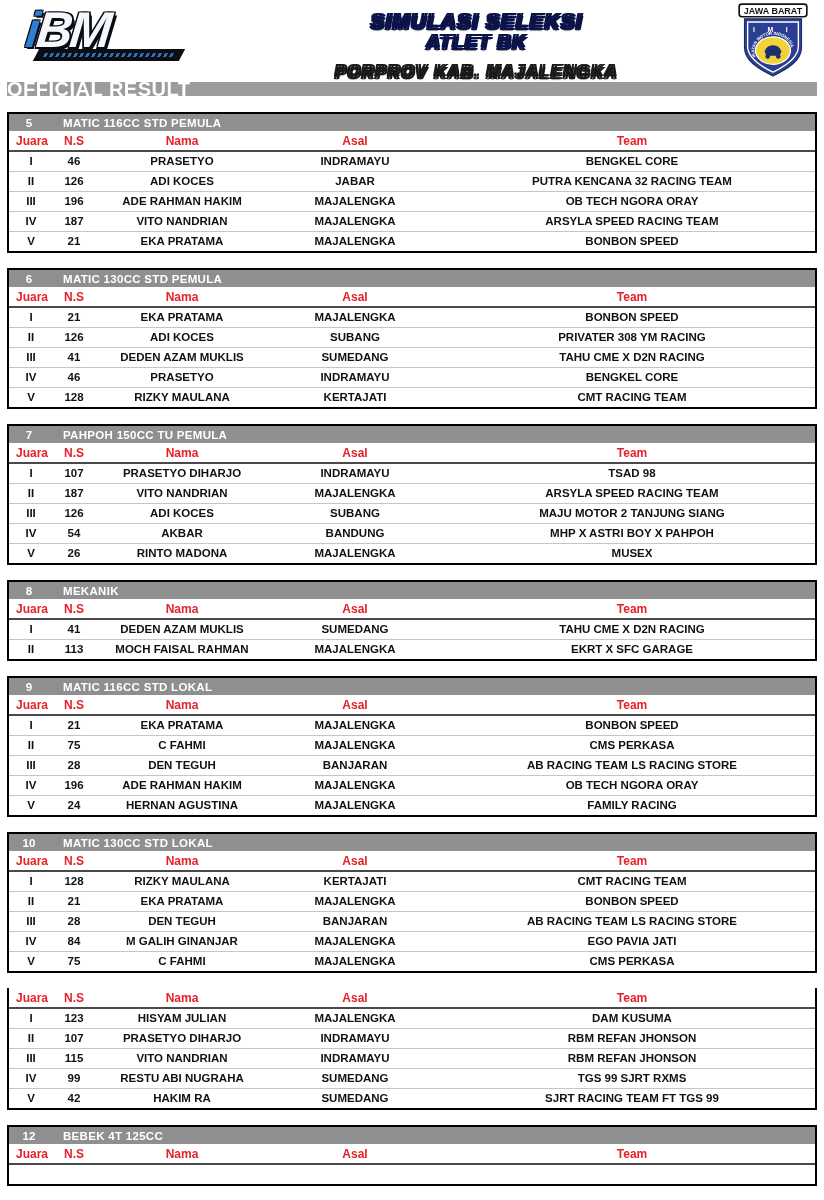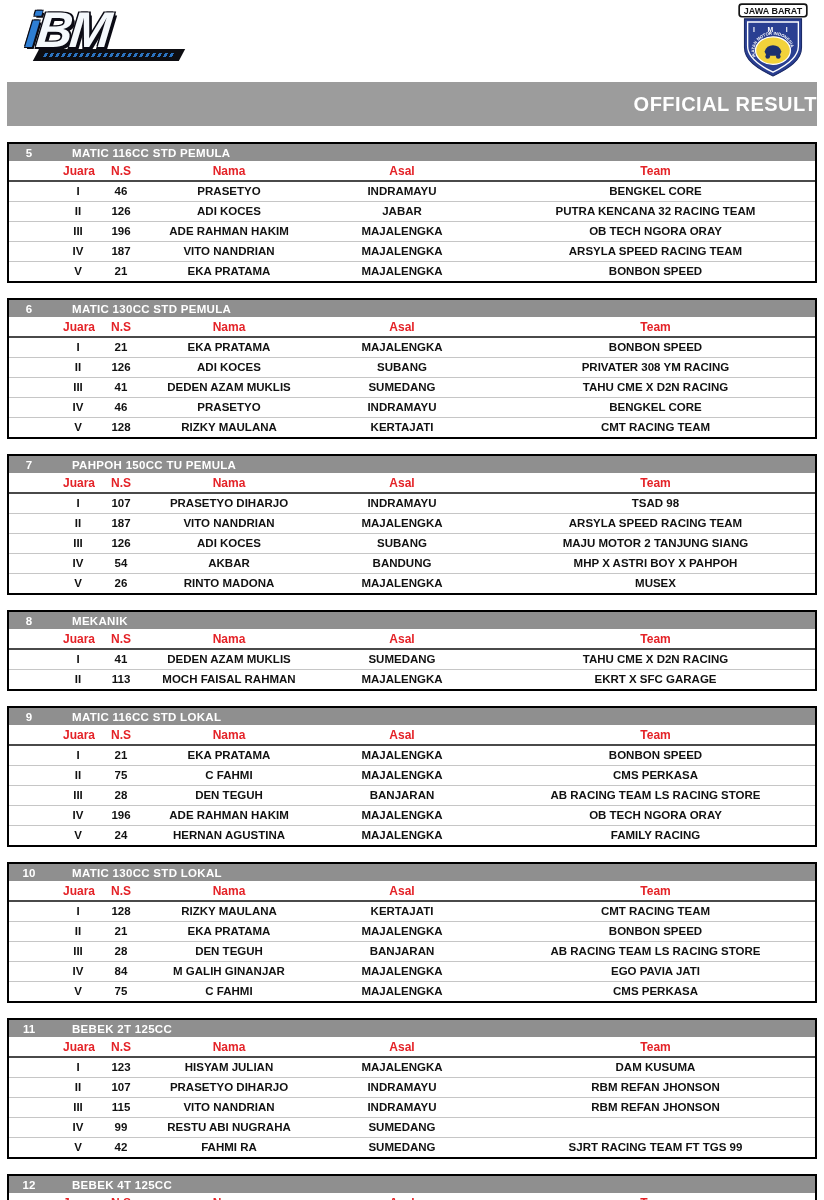--- a/index.html
+++ b/index.html
@@ -35,54 +35,59 @@
   .grad-silver{font-weight:900;font-style:italic;letter-spacing:1.5px;margin-top:10px;
      color:#d9d9d9;-webkit-text-fill-color:transparent;
      background:linear-gradient(180deg,#ffffff 0%,#f0f0f0 40%,#8a8a8a 70%,#4a4a4a 100%);
      -webkit-background-clip:text;background-clip:text;font-size:16.5px;
      text-shadow:-1.5px -1.5px 0 #1a1a1a,1.5px -1.5px 0 #1a1a1a,-1.5px 1.5px 0 #1a1a1a,
                  1.5px 1.5px 0 #1a1a1a,0 2.5px 1px rgba(0,0,0,.4);}
 
   .badge{flex:0 0 auto;width:74px;margin-right:6px;}
 
   
-  .official-bar{margin:2px 7px 0;height:44px;background:#9c9c9c;
-                display:flex;align-items:center;justify-content:flex-end;}
+  .official-bar{margin:2px 7px 0;height:14px;background:#9c9c9c;
+                display:flex;align-items:center;justify-content:flex-start;}
   .official-bar span{color:#ffffff;font-weight:bold;font-size:20px;letter-spacing:.5px;}
 
   
   main{display:block;margin:16px 7px 0;}
   .tbl{border-left:2px solid #000;border-right:2px solid #000;border-bottom:2px solid #000;
        margin-bottom:15px;background:#fff;}
   .bar{background:#8f8f8f;border-top:2px solid #000;height:17px;display:flex;align-items:center;
        color:#fff;font-weight:bold;font-size:11.5px;}
   .bar-no{width:40px;text-align:center;}
-  .bar-title{margin-left:23px;letter-spacing:.3px;}
+  .bar-title{margin-left:14px;letter-spacing:.3px;}
   .row{display:grid;grid-template-columns:44px 42px 166px 188px 1fr;height:19px;
-       align-items:center;border-bottom:1px solid #c6c6c6;padding-left:47px;}
+       align-items:center;border-bottom:1px solid #c6c6c6;}
   .row.head{border-bottom:2px solid #4a4a4a;}
   .tbl .row:last-child{border-bottom:0;}
   .cell{font-size:11.5px;font-weight:bold;color:#111;text-align:center;line-height:1;
         white-space:nowrap;overflow:hidden;}
   .c2{text-align:center;padding-left:8px;}
   .head .cell{color:#e42227;font-size:12px;}
   .head .c0{text-align:left;padding-left:7px;}
 </style>
 </head>
 <body>
 
 <div class="page">
 
   <header class="top">
 
     <div class="ibm">
       <div class="ibm-band"></div>
       <div class="ibm-txt"><span class="ibm-i">i</span><span class="ibm-bm">BM</span></div>
     </div>
 
+    <div class="titles">
+      <div class="grad-blue t1">SIMULASI SELEKSI</div>
+      <div class="grad-blue t2">ATLET BK</div>
+      <div class="grad-silver">PORPROV KAB. MAJALENGKA</div>
+    </div>
 
     <svg class="badge" viewBox="0 0 70 72" xmlns="http://www.w3.org/2000/svg">
       <rect x="3" y="1" width="64" height="12" rx="2.5" fill="#ffffff" stroke="#141414" stroke-width="1.6"></rect>
       <text x="35" y="10.5" text-anchor="middle" font-size="8.5" font-weight="bold" fill="#141414" font-family="Liberation Sans, sans-serif">JAWA BARAT</text>
       <path d="M8 15 H62 V42 C62 54 50 62 35 69 C20 62 8 54 8 42 Z" fill="#2a3f92" stroke="#1b2a66" stroke-width="1"></path>
       <path d="M11 18 H59 V41 C59 51.5 48.5 59 35 65.5 C21.5 59 11 51.5 11 41 Z" fill="none" stroke="#ffffff" stroke-width="1.3"></path>
       <text x="35" y="27" text-anchor="middle" font-size="6.5" font-weight="bold" fill="#ffffff" letter-spacing="5" font-family="Liberation Sans, sans-serif">I M I</text>
       <ellipse cx="35" cy="45" rx="16.5" ry="13" fill="#f2d23b" stroke="#ffffff" stroke-width="1.2"></ellipse>
       <path d="M27 46 q2 -6 8 -6 q6 0 8 6 l-2 4 h-12 Z" fill="#1c2f6e"></path>
       <circle cx="30" cy="50.5" r="2.2" fill="#1c2f6e"></circle>
@@ -360,24 +365,20 @@
         </div>
         <div class="row">
           <div class="cell c0">V</div>
           <div class="cell c1">75</div>
           <div class="cell c2">C FAHMI</div>
           <div class="cell c3">MAJALENGKA</div>
           <div class="cell c4">CMS PERKASA</div>
         </div>
       </div>
       <div class="tbl">
-        <div class="bar">
-          <div class="bar-no">11</div>
-          <div class="bar-title">BEBEK 2T 125CC</div>
-        </div>
         <div class="row head">
           <div class="cell c0">Juara</div>
           <div class="cell c1">N.S</div>
           <div class="cell c2">Nama</div>
           <div class="cell c3">Asal</div>
           <div class="cell c4">Team</div>
         </div>
         <div class="row">
           <div class="cell c0">I</div>
           <div class="cell c1">123</div>
@@ -397,25 +398,26 @@
           <div class="cell c1">115</div>
           <div class="cell c2">VITO NANDRIAN</div>
           <div class="cell c3">INDRAMAYU</div>
           <div class="cell c4">RBM REFAN JHONSON</div>
         </div>
         <div class="row">
           <div class="cell c0">IV</div>
           <div class="cell c1">99</div>
           <div class="cell c2">RESTU ABI NUGRAHA</div>
           <div class="cell c3">SUMEDANG</div>
+          <div class="cell c4">TGS 99 SJRT RXMS</div>
         </div>
         <div class="row">
           <div class="cell c0">V</div>
           <div class="cell c1">42</div>
-          <div class="cell c2">FAHMI RA</div>
+          <div class="cell c2">HAKIM RA</div>
           <div class="cell c3">SUMEDANG</div>
           <div class="cell c4">SJRT RACING TEAM FT TGS 99</div>
         </div>
       </div>
       <div class="tbl">
         <div class="bar">
           <div class="bar-no">12</div>
           <div class="bar-title">BEBEK 4T 125CC</div>
         </div>
         <div class="row head">

